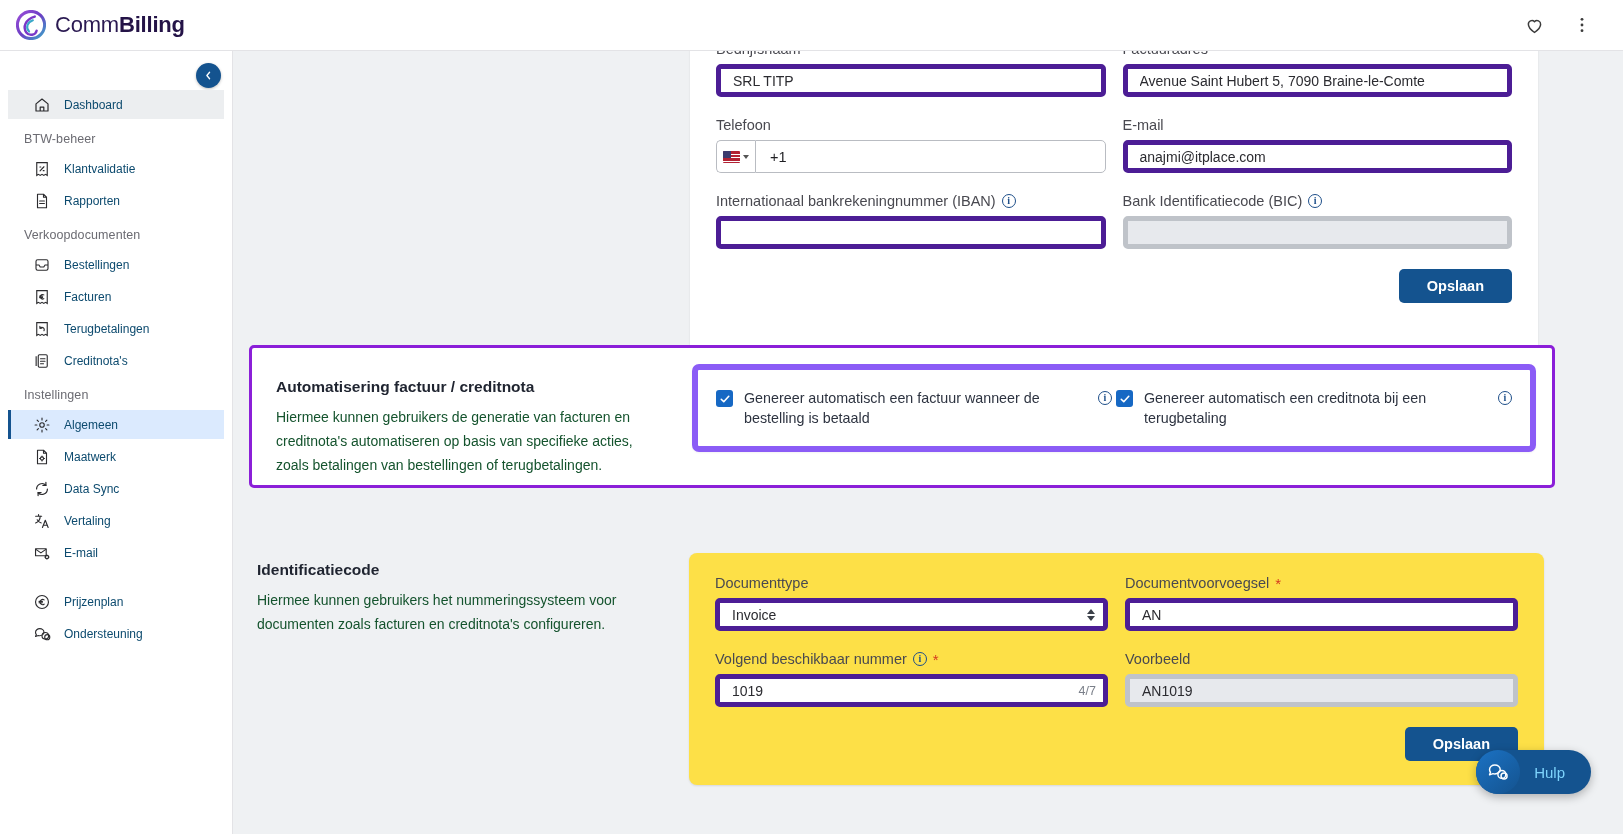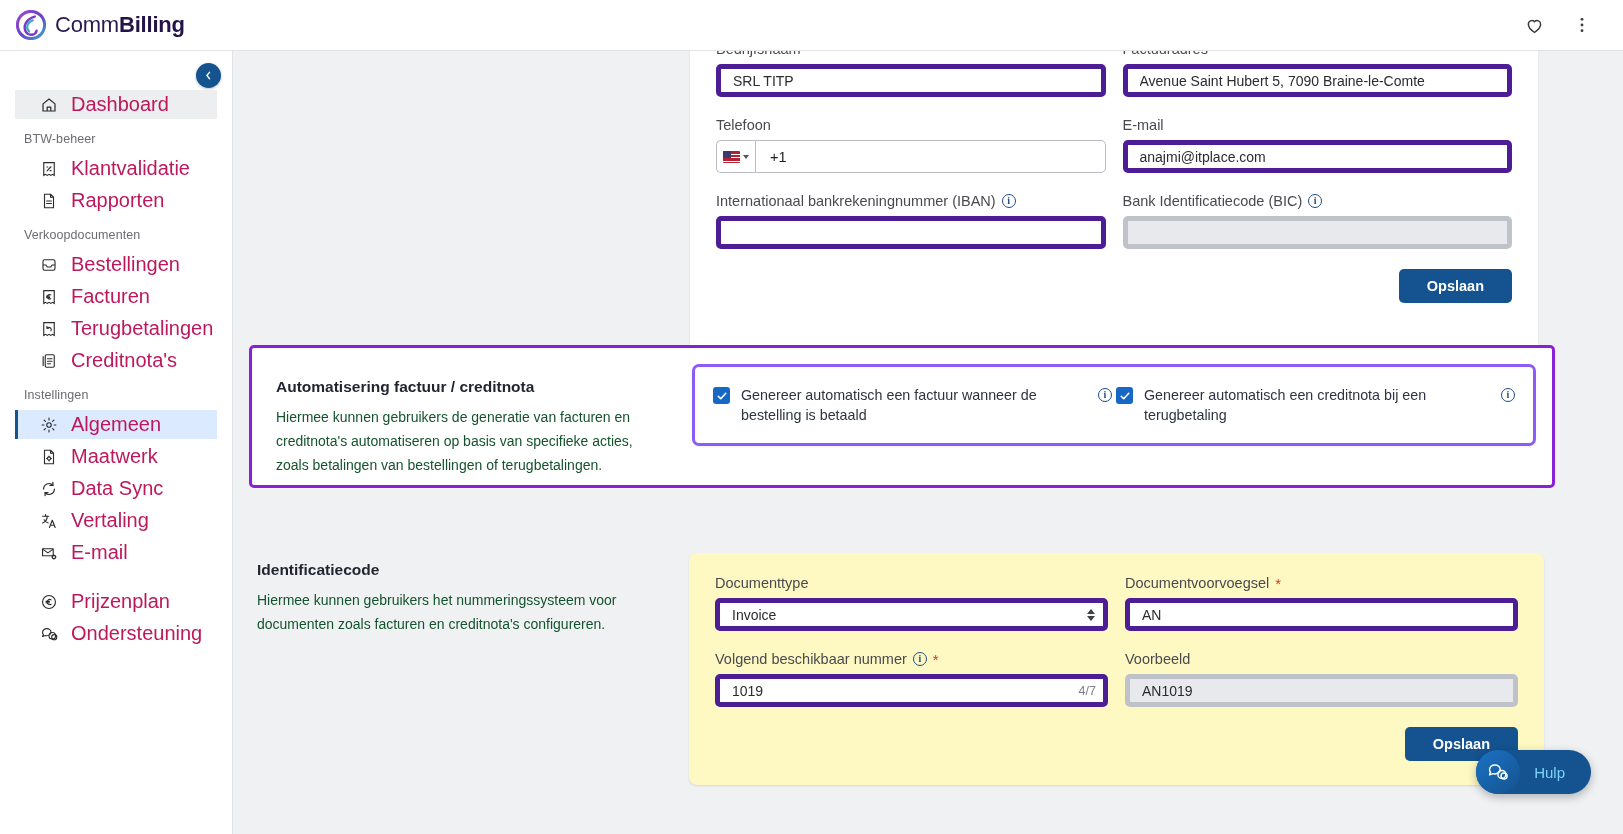--- a/index.html
+++ b/index.html
@@ -40,22 +40,22 @@
     display: flex; align-items: center; justify-content: center;
     font-size: 12px; cursor: pointer;
     box-shadow: 0 1px 3px rgba(0,0,0,.25);
   }
   .nav-group { margin-bottom: 2px; }
   .nav-header {
     font-size: 12.5px; color: #6b6b72; padding: 10px 0 5px 24px; letter-spacing: .1px;
   }
   .nav-item {
     display: flex; align-items: center; gap: 13px;
-    height: 29px; padding-left: 24px; margin: 3px 15px;
-    font-size: 20px; color: #be185d; cursor: pointer; position: relative;
+    height: 29px; padding-left: 24px; margin: 3px 8px;
+    font-size: 12px; color: #0c4a6e; cursor: pointer; position: relative;
   }
   .nav-item .ni-icon { width: 19px; height: 19px; flex: 0 0 19px; color: #2b2b2e; display: flex; align-items: center; justify-content: center; }
   .nav-item.active { background: #dbeafe; }
   .nav-item.active::before {
     content: ""; position: absolute; left: 0; top: 0; width: 3px; height: 100%; background: #14538f;
   }
   .nav-item.dash { background: #eceef0; }
   .nav-gap { height: 14px; }
 
   
@@ -125,42 +125,42 @@
   .band-auto {
     position: absolute; left: 16px; top: 294px; width: 1306px; height: 143px;
     border: 3px solid #8b1fd8; border-radius: 5px; background: #fff;
     display: flex; align-items: flex-start;
   }
   .band-left { width: 440px; padding: 30px 34px 0 24px; }
   .band-title { font-size: 15.5px; font-weight: 700; color: #1f2430; margin-bottom: 9px; }
   .band-desc { font-size: 14px; line-height: 24px; color: #14532d; }
   .band-right { flex: 1; padding: 16px 16px 0 0; }
   .inner-card {
-    background: #fff; border: 3px solid #8b5cf6; border-radius: 7px;
+    background: #fff; border: 6px solid #8b5cf6; border-radius: 7px;
     box-shadow: 0 1px 2px rgba(16,24,40,.05);
     padding: 18px 18px; display: flex; gap: 4px;
   }
   .chk-block { flex: 1 1 0; display: flex; align-items: flex-start; gap: 11px; min-width: 0; }
   .chk {
     width: 17px; height: 17px; flex: 0 0 17px; border-radius: 3px;
     background: #1668c4; display: flex; align-items: center; justify-content: center;
     margin-top: 2px; cursor: pointer;
   }
   .chk svg { width: 12px; height: 12px; }
   .chk-label { font-size: 14.3px; line-height: 20px; color: #2d3340; }
   .chk-info { margin-top: 3px; flex: 0 0 14px; }
 
   
   .band-num {
     position: absolute; left: 16px; top: 452px; width: 1306px; height: 286px;
   }
   .num-left { position: absolute; left: 8px; top: 58px; width: 430px; }
   .num-card {
     position: absolute; left: 440px; top: 50px; width: 855px; height: 232px;
-    background: #fef9c3; border-radius: 8px;
+    background: #fde047; border-radius: 8px;
     box-shadow: 0 1px 2px rgba(16,24,40,.06), 0 1px 3px rgba(16,24,40,.05);
     padding: 22px 26px;
   }
   .sel-wrap { position: relative; }
   .sel-arrows {
     position: absolute; right: 13px; top: 50%; transform: translateY(-50%);
     display: flex; flex-direction: column; gap: 2px; pointer-events: none;
   }
   .ar-up { width: 0; height: 0; border-left: 4px solid transparent; border-right: 4px solid transparent; border-bottom: 5px solid #3b4049; }
   .ar-dn { width: 0; height: 0; border-left: 4px solid transparent; border-right: 4px solid transparent; border-top: 5px solid #3b4049; }

